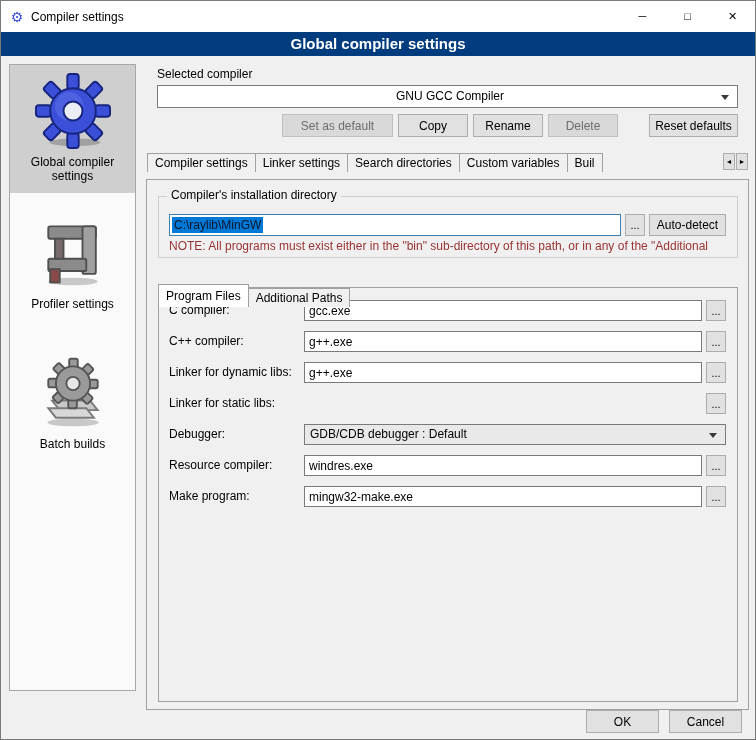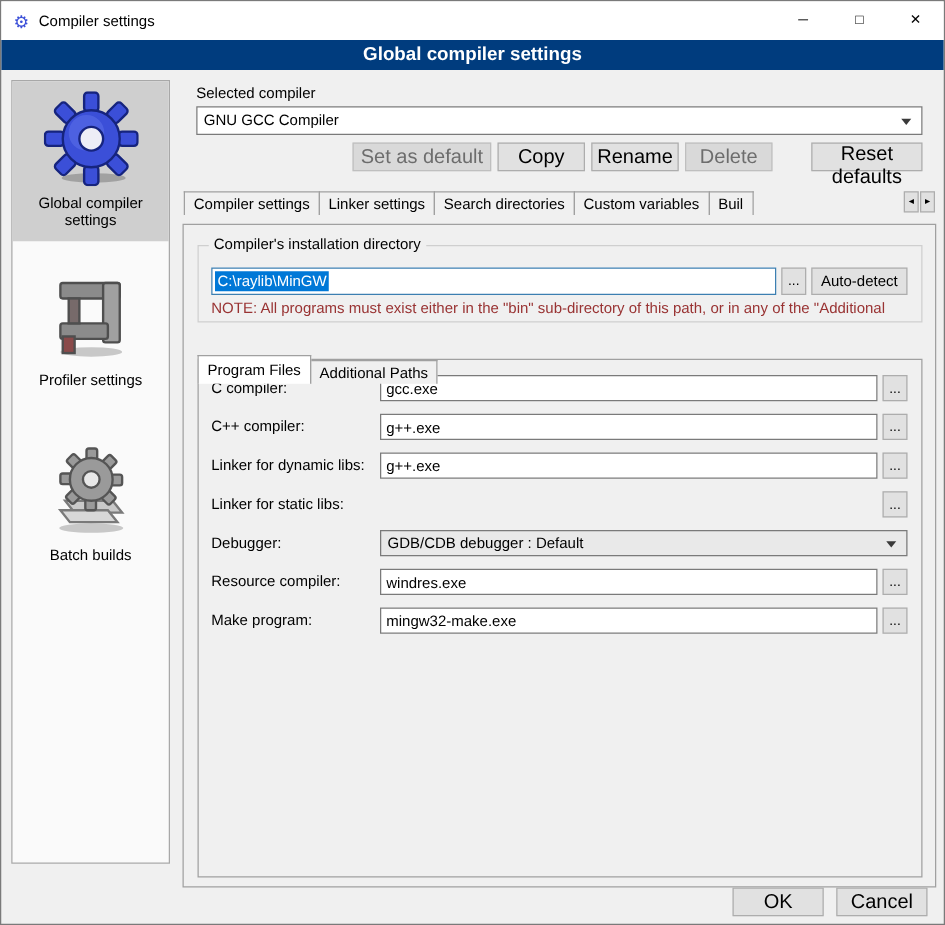--- a/index.html
+++ b/index.html
@@ -20,27 +20,27 @@
   .sidebar { position:absolute; left:8px; top:63px; width:127px; height:627px; background:#FAFAFA; border:1px solid #A8A8A8; }
   .sb-item { text-align:center; padding:8px 2px 10px 2px; cursor:default; }
   .sb-item.selected { background:#CFCFCF; }
   .sb-item-2 { margin-top:14px; }
   .sb-item-3 { margin-top:26px; }
   .sb-icon { display:flex; justify-content:center; }
   .sb-label { margin-top:6px; line-height:14px; }
 
   
   .static-label { position:absolute; }
-  .btn { position:absolute; height:23px; background:#E1E1E1; border:1px solid #ADADAD; font-family:inherit; font-size:16px; text-align:center; padding:0; cursor:default; }
+  .btn { position:absolute; height:23px; background:#E1E1E1; border:1px solid #ADADAD; font-family:inherit; font-size:12px; text-align:center; padding:0; cursor:default; }
   .btn.disabled { background:#D9D9D9; border-color:#BFBFBF; color:#6D6D6D; }
 
   
   .combo { position:absolute; background:#fff; border:1px solid #7A7A7A; line-height:21px; padding-left:5px; cursor:default; }
   .combo-arrow { position:absolute; right:8px; top:9px; width:0; height:0; border-left:4px solid transparent; border-right:4px solid transparent; border-top:5px solid #3A3A3A; }
-  .combo-compiler { left:156px; top:84px; width:581px; height:23px; }
+  .combo-compiler { left:156px; top:84px; width:581px; height:23px;text-align:center; }
 
   .lbl-selected-compiler { left:156px; top:66px; }
   .btn-setdefault { left:281px; top:113px; width:111px; }
   .btn-copy { left:397px; top:113px; width:70px; }
   .btn-rename { left:472px; top:113px; width:70px; }
   .btn-delete { left:547px; top:113px; width:70px; }
   .btn-reset { left:648px; top:113px; width:89px; }
 
   
   .tabstrip { position:absolute; left:146px; top:150px; width:601px; height:21px; display:flex; align-items:flex-end; z-index:3; }
@@ -49,21 +49,21 @@
   .tab.truncated { max-width:36px; overflow:hidden; }
   .tab-scroll { position:absolute; right:0; top:2px; display:flex; }
   .tab-scroll-btn { width:12px; height:17px; background:#E1E1E1; border:1px solid #ADADAD; font-size:7px; line-height:15px; text-align:center; margin-left:1px; cursor:default; }
 
   
   .main-panel { position:absolute; left:145px; top:178px; width:603px; height:531px; border:1px solid #A0A0A0; background:#F0F0F0; z-index:2; }
 
   .groupbox { position:absolute; left:11px; top:16px; width:580px; height:62px; border:1px solid #CFCFCF; }
   .group-label { position:absolute; top:-9px; left:8px; background:#F0F0F0; padding:0 4px; }
   .dir-input { position:absolute; left:10px; top:17px; width:452px; height:22px; background:#fff; border:1px solid #3C7FB1; line-height:18px; padding:1px 2px; overflow:hidden; white-space:nowrap; }
-  .dir-input .sel { background:#0078D7; color:#ffffff; padding:1px 2px; }
+  .dir-input .sel { background:#0078D7; color:#0f172a; padding:1px 2px; }
   .browse-btn { background:#E1E1E1; border:1px solid #ADADAD; font-family:inherit; font-size:11px; text-align:center; padding:0; cursor:default; }
   .dir-browse { position:absolute; left:466px; top:17px; width:20px; height:22px; }
   .autodetect { position:absolute; left:490px; top:17px; width:77px; height:22px; background:#E1E1E1; border:1px solid #ADADAD; font-family:inherit; font-size:12px; padding:0; cursor:default; }
   .note { position:absolute; left:10px; top:42px; width:596px; color:#993333; white-space:nowrap; overflow:hidden; }
 
   
   .subtabs { position:absolute; left:11px; top:86px; height:21px; display:flex; align-items:flex-end; z-index:3;margin-top:20px; }
   .subpanel { position:absolute; left:11px; top:107px; width:580px; height:415px; border:1px solid #A0A0A0; background:#F0F0F0; z-index:2; }
 
   .frow-label { position:absolute; left:10px; }

